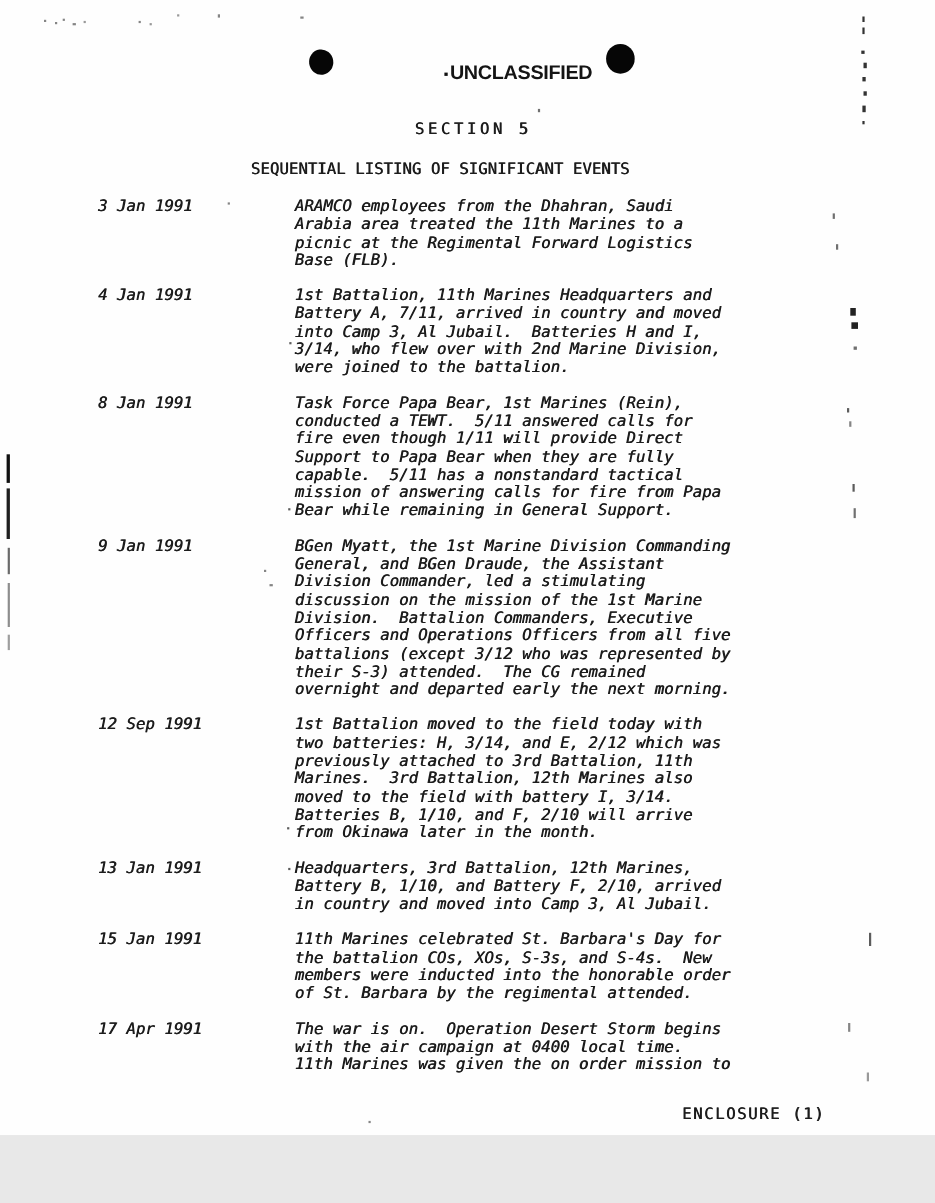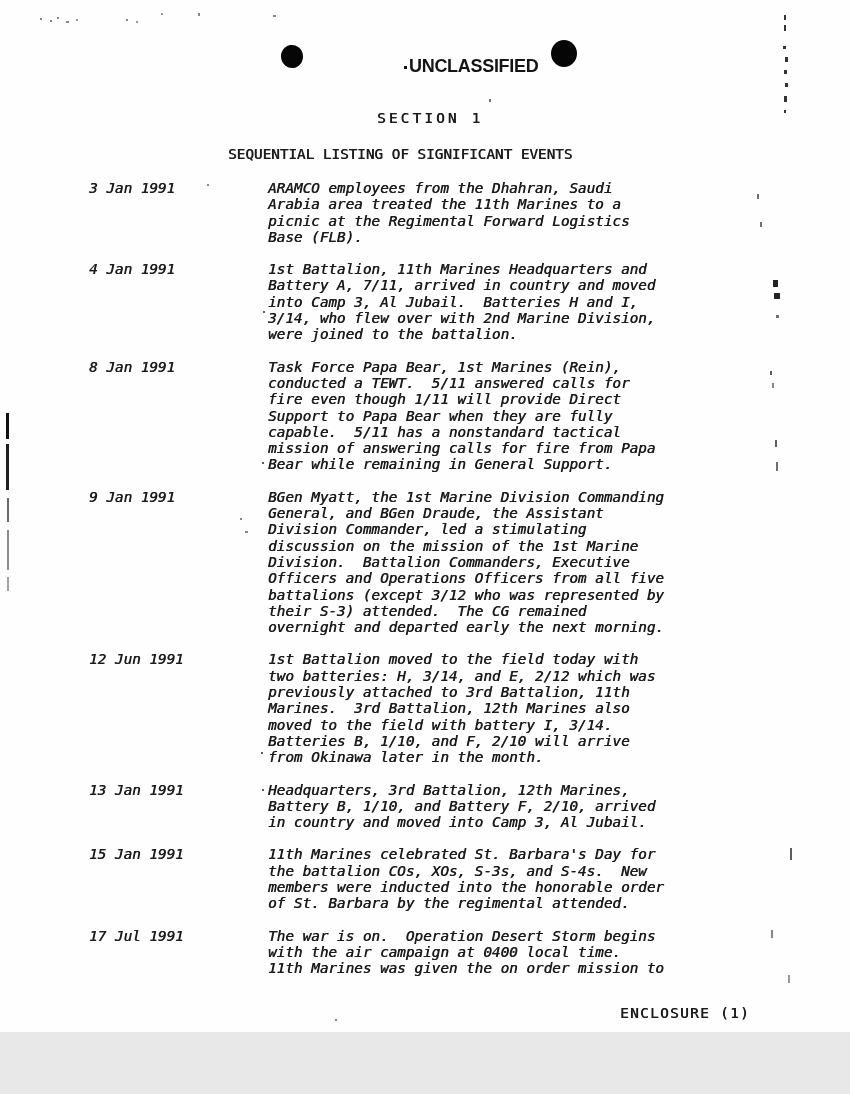--- a/index.html
+++ b/index.html
@@ -48,21 +48,21 @@
 </head>
 <body>
 
 <div class="page">
 
   <span class="punch-dot dot-left"></span>
   <span class="punch-dot dot-right"></span>
 
   <div class="abs classification class-header">UNCLASSIFIED</div>
 
-  <div class="abs mono section-title">SECTION 1</div>
+  <div class="abs mono section-title">SECTION 5</div>
   <div class="abs mono listing-title">SEQUENTIAL LISTING OF SIGNIFICANT EVENTS</div>
 
   <div class="entries">
     <div class="entry">
       <div class="mono date">3 Jan 1991</div>
       <div class="mono text">ARAMCO employees from the Dhahran, Saudi
 Arabia area treated the 11th Marines to a
 picnic at the Regimental Forward Logistics
 Base (FLB).</div>
     </div>
@@ -90,21 +90,21 @@
 General, and BGen Draude, the Assistant
 Division Commander, led a stimulating
 discussion on the mission of the 1st Marine
 Division.  Battalion Commanders, Executive
 Officers and Operations Officers from all five
 battalions (except 3/12 who was represented by
 their S-3) attended.  The CG remained
 overnight and departed early the next morning.</div>
     </div>
     <div class="entry">
-      <div class="mono date">12 Jun 1991</div>
+      <div class="mono date">12 Sep 1991</div>
       <div class="mono text">1st Battalion moved to the field today with
 two batteries: H, 3/14, and E, 2/12 which was
 previously attached to 3rd Battalion, 11th
 Marines.  3rd Battalion, 12th Marines also
 moved to the field with battery I, 3/14.
 Batteries B, 1/10, and F, 2/10 will arrive
 from Okinawa later in the month.</div>
     </div>
     <div class="entry">
       <div class="mono date">13 Jan 1991</div>
@@ -113,21 +113,21 @@
 in country and moved into Camp 3, Al Jubail.</div>
     </div>
     <div class="entry">
       <div class="mono date">15 Jan 1991</div>
       <div class="mono text">11th Marines celebrated St. Barbara's Day for
 the battalion COs, XOs, S-3s, and S-4s.  New
 members were inducted into the honorable order
 of St. Barbara by the regimental attended.</div>
     </div>
     <div class="entry">
-      <div class="mono date">17 Jul 1991</div>
+      <div class="mono date">17 Apr 1991</div>
       <div class="mono text">The war is on.  Operation Desert Storm begins
 with the air campaign at 0400 local time.
 11th Marines was given the on order mission to</div>
     </div>
   </div>
 
   <div class="abs mono enclosure">ENCLOSURE (1)</div>
   <div class="abs classification class-footer">UNCLASSIFIED</div>
 
   <span class="artifact bar" style="left:6px;top:413px;width:3px;height:26px;"></span>

